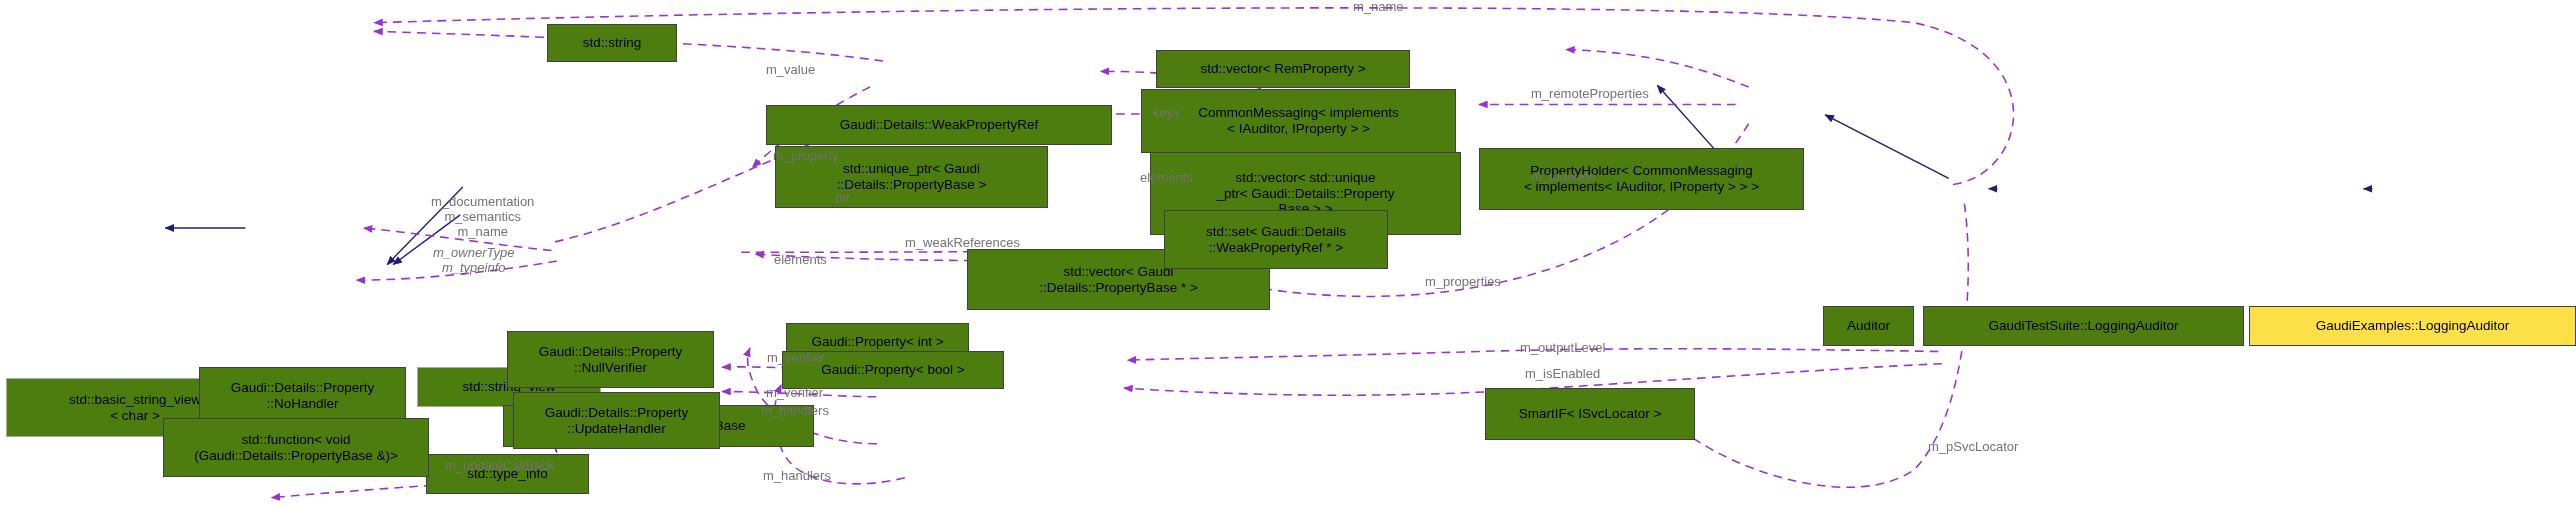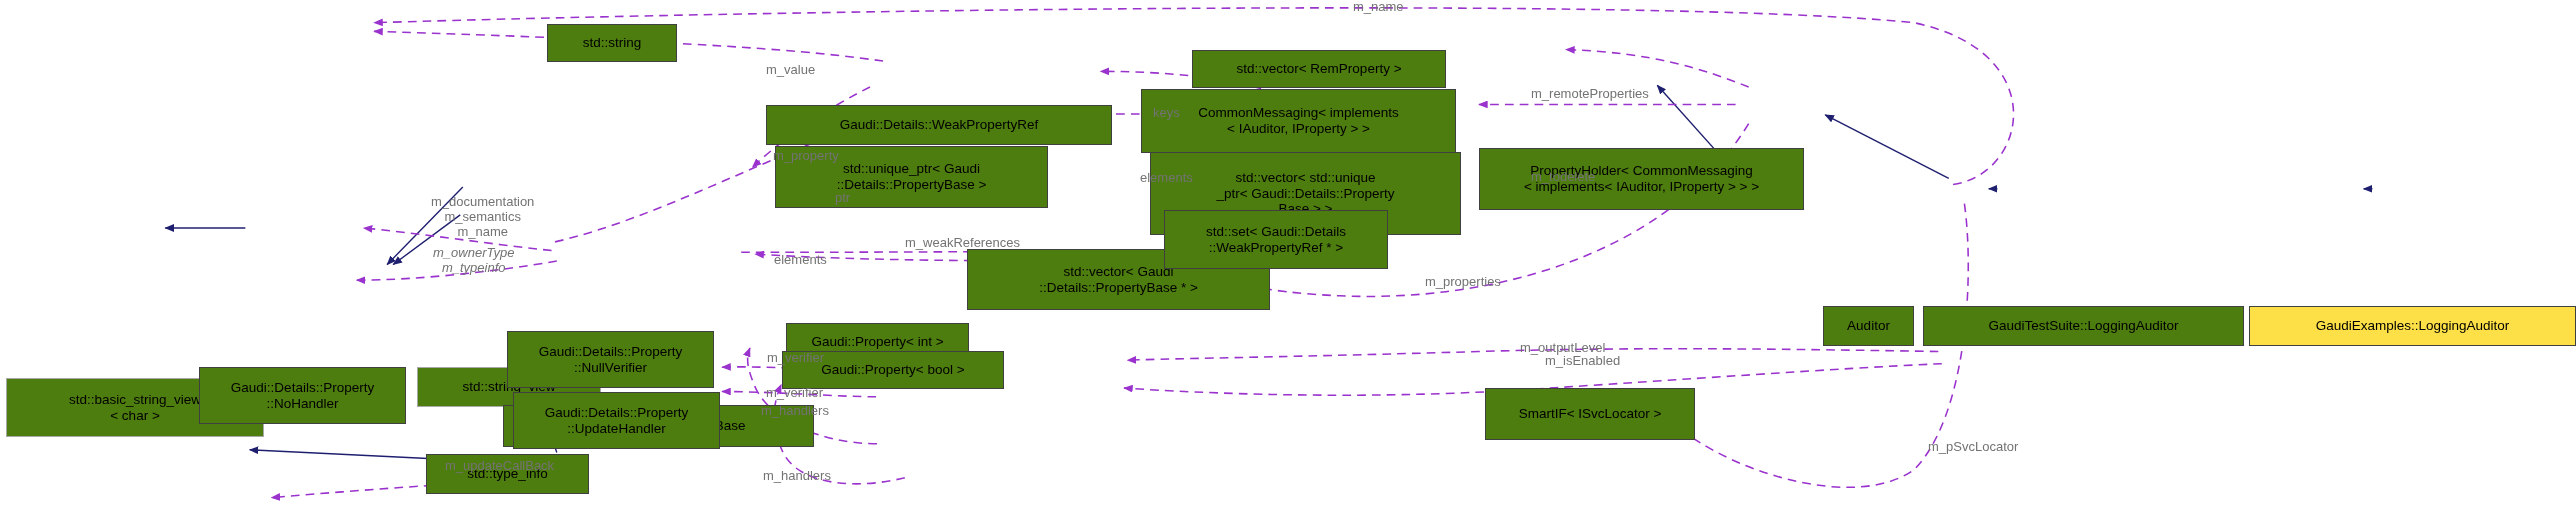--- a/index.html
+++ b/index.html
@@ -199,21 +199,21 @@
   <div class="node" style="left: 503px; top: 405px; width: 311px; height: 42px;">Gaudi::Details::PropertyBase</div>
 
   <div class="node" style="left: 766px; top: 105px; width: 346px; height: 40px;">Gaudi::Details::WeakPropertyRef</div>
 
   <div class="node" style="left: 775px; top: 146px; width: 273px; height: 62px;">std::unique_ptr&lt; Gaudi
 ::Details::PropertyBase &gt;</div>
 
   <div class="node" style="left: 967px; top: 249px; width: 303px; height: 61px;">std::vector&lt; Gaudi
 ::Details::PropertyBase * &gt;</div>
 
-  <div class="node" style="left: 1156px; top: 50px; width: 254px; height: 38px; margin-left: 36px;">std::vector&lt; RemProperty &gt;</div>
+  <div class="node" style="left: 1156px; top: 50px; width: 254px; height: 38px;">std::vector&lt; RemProperty &gt;</div>
 
   <div class="node" style="left: 1141px; top: 89px; width: 315px; height: 64px;">CommonMessaging&lt; implements
 &lt; IAuditor, IProperty &gt; &gt;</div>
 
   <div class="node" style="left: 1150px; top: 152px; width: 311px; height: 83px;">std::vector&lt; std::unique
 _ptr&lt; Gaudi::Details::Property
 Base &gt; &gt;</div>
 
   <div class="node" style="left: 1164px; top: 210px; width: 224px; height: 59px;">std::set&lt; Gaudi::Details
 ::WeakPropertyRef * &gt;</div>
@@ -227,20 +227,22 @@
 
   <div class="node" style="left: 507px; top: 331px; width: 207px; height: 57px;">Gaudi::Details::Property
 ::NullVerifier</div>
 
   <div class="node" style="left: 199px; top: 367px; width: 207px; height: 57px;">Gaudi::Details::Property
 ::NoHandler</div>
 
   <div class="node" style="left: 513px; top: 392px; width: 207px; height: 57px;">Gaudi::Details::Property
 ::UpdateHandler</div>
 
+  <div class="node" style="left: 163px; top: 418px; width: 266px; height: 59px;">std::function&lt; void
+(Gaudi::Details::PropertyBase &amp;)&gt;</div>
 
   <div class="node" style="left: 1485px; top: 388px; width: 210px; height: 52px;">SmartIF&lt; ISvcLocator &gt;</div>
 
   <div class="node" style="left: 1823px; top: 306px; width: 91px; height: 40px;">Auditor</div>
 
   <div class="node" style="left: 1923px; top: 306px; width: 321px; height: 40px;">GaudiTestSuite::LoggingAuditor</div>
 
   <div class="node highlight" style="left: 2249px; top: 306px; width: 327px; height: 40px;">GaudiExamples::LoggingAuditor</div>
 
   <div class="edge-label" style="left:1353px; top:0px;">m_name</div>
@@ -271,21 +273,21 @@
 m_typeinfo</div>
 
   <div class="edge-label" style="left:1425px; top:275px;">m_properties</div>
 
   <div class="edge-label" style="left:767px;  top:351px;">m_verifier</div>
 
   <div class="edge-label" style="left:1520px; top:341px;">m_outputLevel</div>
 
   <div class="edge-label" style="left:766px;  top:386px;">m_verifier</div>
 
-  <div class="edge-label" style="left:1525px; top:354px;margin-left:20px;">m_isEnabled</div>
+  <div class="edge-label" style="left:1525px; top:367px;">m_isEnabled</div>
 
   <div class="edge-label" style="left:761px;  top:404px;">m_handlers</div>
 
   <div class="edge-label" style="left:445px;  top:459px;">m_updateCallBack</div>
 
   <div class="edge-label" style="left:763px;  top:469px;">m_handlers</div>
 
   <div class="edge-label" style="left:1928px; top:440px;">m_pSvcLocator</div>
 
 </div>

